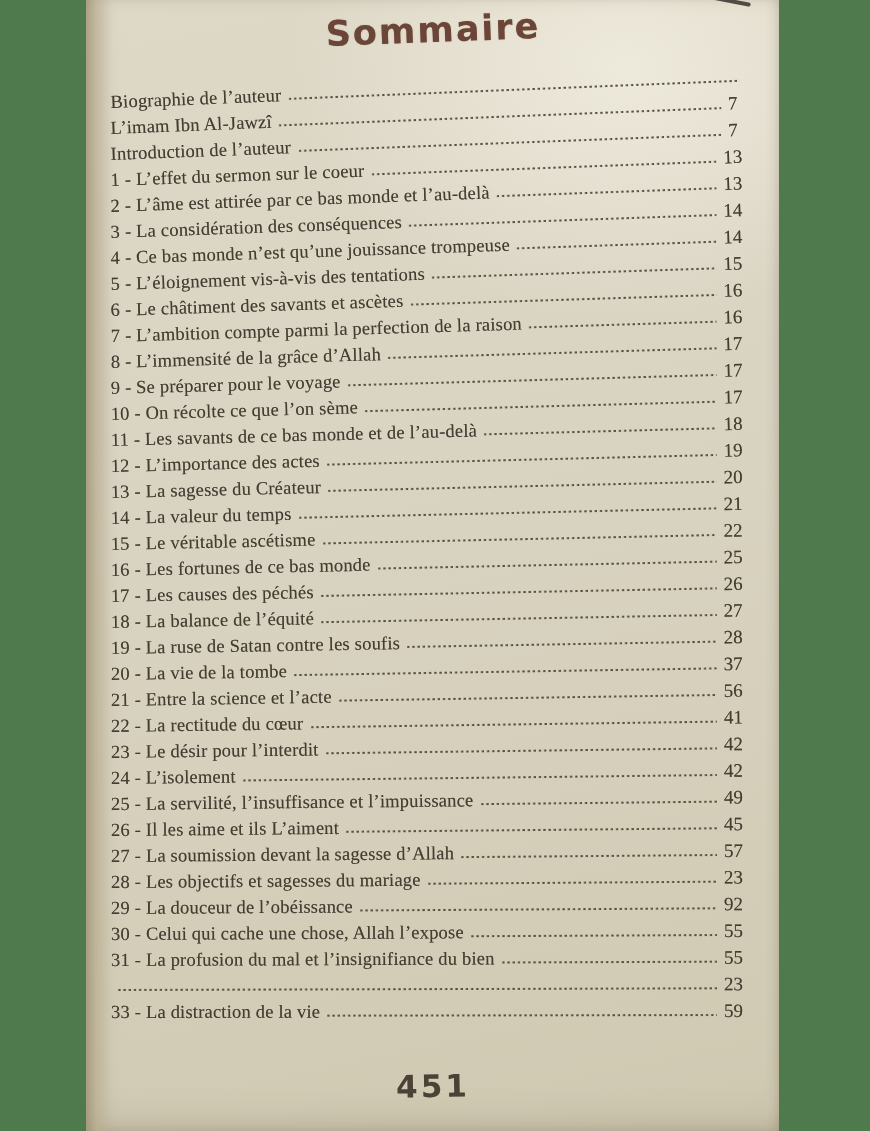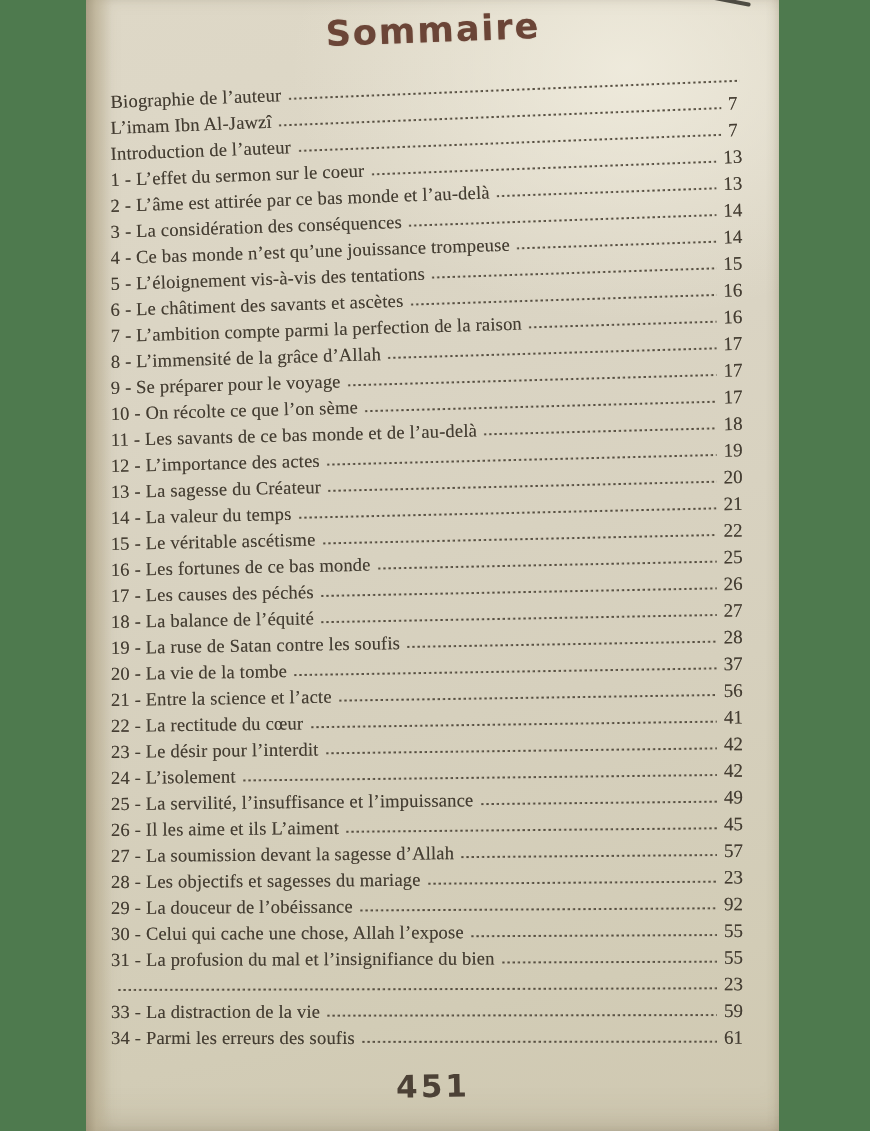--- a/index.html
+++ b/index.html
@@ -253,21 +253,16 @@
   </div>
         <div class="row" style="transform: rotate(-0.16deg);">
     <span class="dots"></span>
     <span class="pnum">23</span>
   </div>
         <div class="row" style="transform: rotate(-0.09deg);">
     <span class="label">33 - La distraction de la vie</span>
     <span class="dots"></span>
     <span class="pnum">59</span>
   </div>
-        <div class="row" style="transform: rotate(-0.03deg);">
-    <span class="label">34 - Parmi les erreurs des soufis</span>
-    <span class="dots"></span>
-    <span class="pnum">61</span>
-  </div>
       </div>
     <div class="folio">451</div>
   </div>
 </div>
 
 </body></html>

